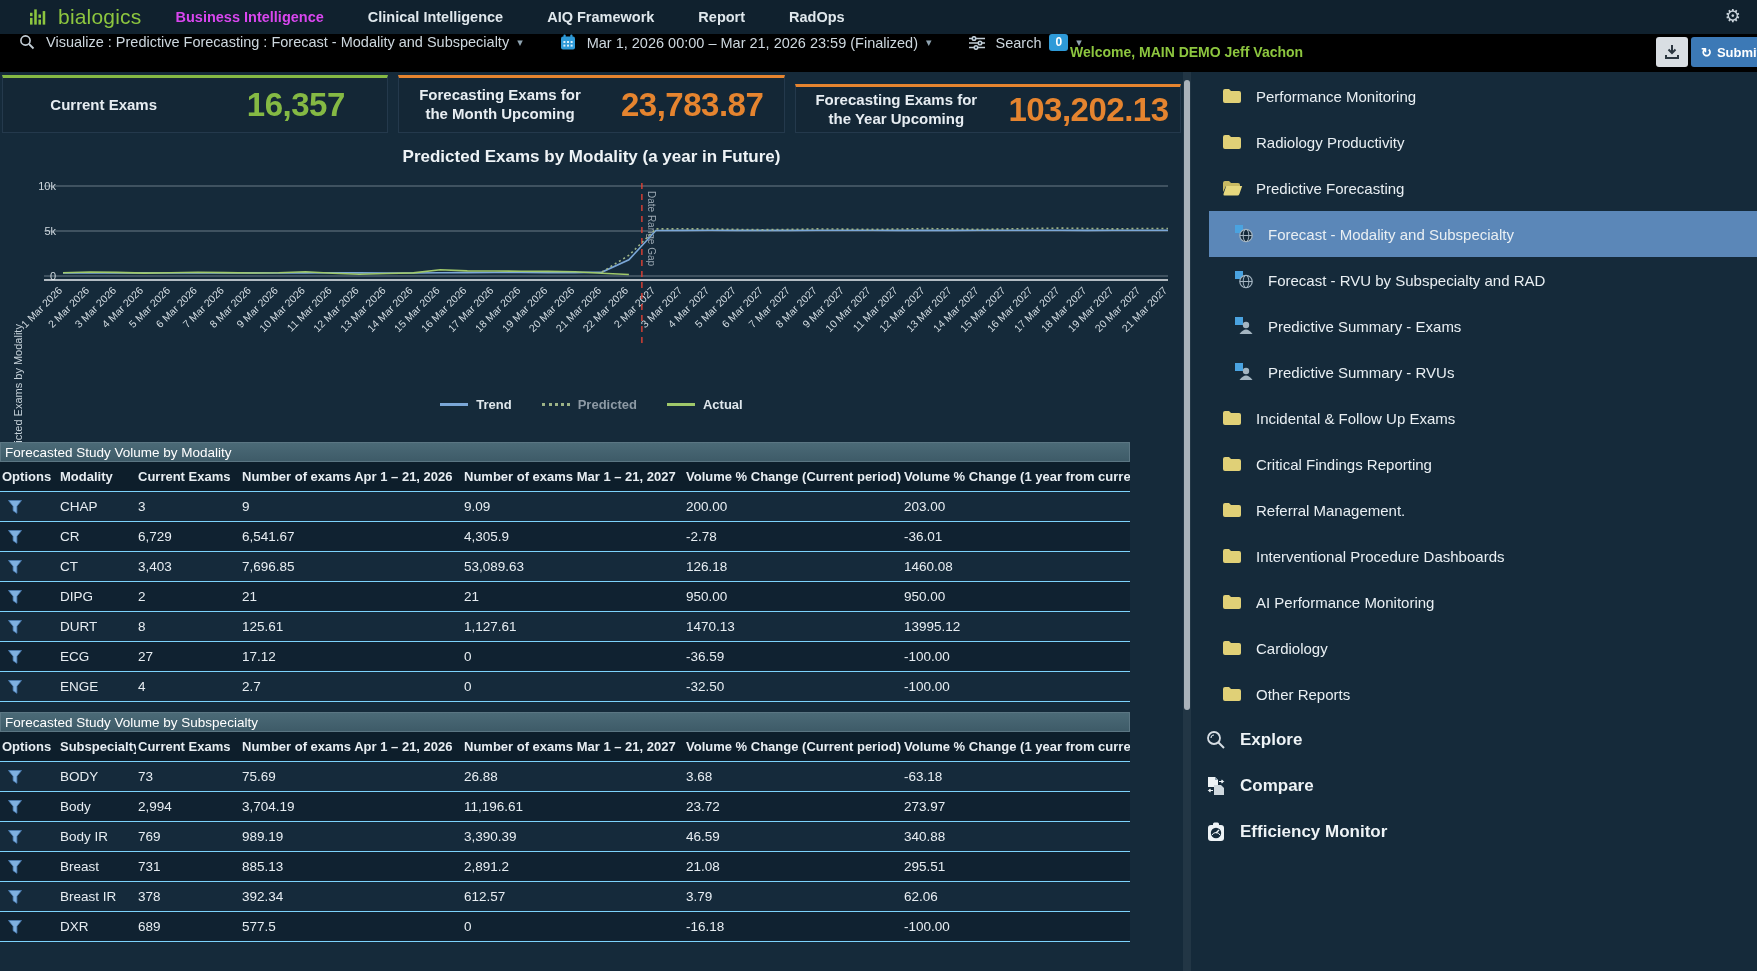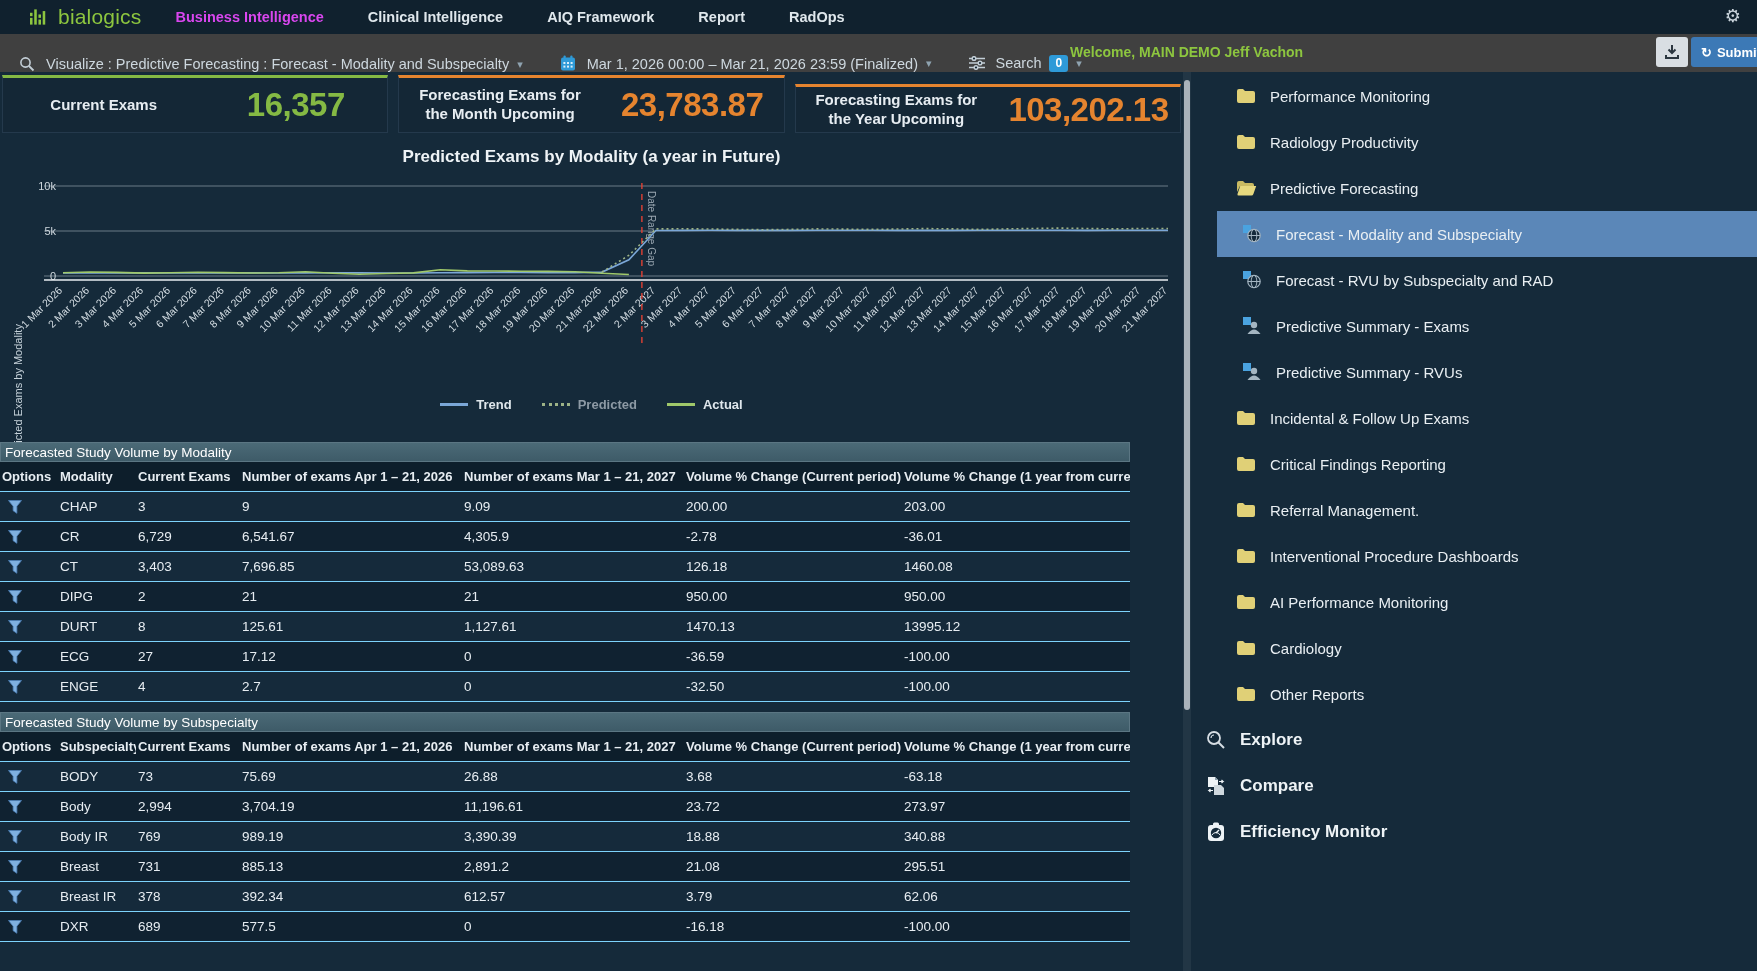--- a/index.html
+++ b/index.html
@@ -9,22 +9,22 @@
   
   .topnav { position:absolute; top:0; left:0; width:100%; height:34px; background:#10212e;
             display:flex; align-items:center; padding-left:30px; z-index:5; }
   .logo { display:flex; align-items:center; gap:6px; margin-right:34px; cursor:pointer; }
   .logo-text { color:#8dc63f; font-size:21px; font-weight:500; letter-spacing:0.2px; }
   .nav-item { font-size:14.5px; font-weight:600; color:#dfe7ec; margin-right:44px; cursor:pointer; white-space:nowrap; }
   .nav-item.active { color:#d946ef; }
   .gear { position:absolute; right:16px; top:7px; font-size:18px; color:#c8d2da; cursor:pointer; line-height:1; }
 
   
-  .toolbar { position:absolute; top:34px; left:0; width:100%; height:38px; background:#404040;
-             display:flex; align-items:flex-end; padding-left:16px; z-index:5; }
+  .toolbar { position:absolute; top:34px; left:0; width:100%; height:38px; background:#000000;
+             display:flex; align-items:flex-start; padding-left:16px; z-index:5; }
   .tb-group { display:flex; align-items:center; gap:8px; margin-right:34px; cursor:pointer; }
   .tb-text { font-size:14.5px; color:#cdd7de; white-space:nowrap; }
   .caret { color:#8fa3b0; font-size:11px; }
   .badge { background:#2e9ad8; color:#fff; font-size:12px; font-weight:bold; border-radius:3px;
            padding:2px 6px; line-height:1.1; }
   .welcome { position:absolute; left:1070px; top:10px; color:#8dc63f; font-size:14px; font-weight:600; }
   .download-btn { position:absolute; left:1656px; top:3px; width:32px; height:30px; background:#d9dee3;
                   border-radius:3px; display:flex; align-items:center; justify-content:center; cursor:pointer; }
   .submit-btn { position:absolute; left:1691px; top:3px; height:30px; background:#3c79b6; color:#fff;
                 border-radius:3px; display:flex; align-items:center; gap:5px; padding:0 10px;
@@ -63,23 +63,23 @@
   .tcell { padding-left:2px; white-space:nowrap; overflow:hidden; }
   .opt-cell { padding-left:8px; display:flex; align-items:center; }
   .funnel { cursor:pointer; display:inline-flex; }
 
   
   .scrollbar { position:absolute; left:1183px; top:72px; bottom:0; width:8px; background:rgba(255,255,255,0.06); }
   .scroll-thumb { position:absolute; left:1px; top:8px; width:6px; height:630px; background:#a9b2ba; border-radius:3px; cursor:pointer; }
 
   
   .sidebar { position:absolute; left:1191px; top:72px; right:0; bottom:0; background:#152a3a; padding-top:1px; }
-  .sidebar-item { display:flex; align-items:center; gap:13px; height:46px; padding-left:44px;
+  .sidebar-item { display:flex; align-items:center; gap:13px; height:46px; padding-left:30px;
                   font-size:15px; color:#e9eff3; cursor:pointer; white-space:nowrap; }
-  .sidebar-item.report { margin-left:26px; padding-left:24px; }
+  .sidebar-item.report { margin-left:18px; padding-left:24px; }
   .sidebar-item.selected { background:#5b87b8; }
   .sidebar-bottom-item { display:flex; align-items:center; gap:13px; height:46px; padding-left:14px;
                          font-size:17px; font-weight:bold; color:#eef3f6; cursor:pointer; }
   .icon-box { display:inline-flex; align-items:center; justify-content:center; width:22px; }
 </style>
 </head>
 <body>
 
 <header class="topnav">
   <div class="logo">
@@ -417,21 +417,21 @@
           <span class="funnel">
             <svg width="14" height="14" viewBox="0 0 14 14">
               <path d="M0.5 0.5 h13 l-4.6 5.8 v7 l-3.8 -2.6 v-4.4 Z" fill="#7fb0e0" stroke="#4d7fb5" stroke-width="0.8"></path>
             </svg>
           </span>
         </div>
         <div class="tcell">Body IR</div>
         <div class="tcell">769</div>
         <div class="tcell">989.19</div>
         <div class="tcell">3,390.39</div>
-        <div class="tcell">18.88</div>
+        <div class="tcell">46.59</div>
         <div class="tcell">340.88</div>
       </div>
       <div class="trow even">
         <div class="tcell opt-cell">
           <span class="funnel">
             <svg width="14" height="14" viewBox="0 0 14 14">
               <path d="M0.5 0.5 h13 l-4.6 5.8 v7 l-3.8 -2.6 v-4.4 Z" fill="#7fb0e0" stroke="#4d7fb5" stroke-width="0.8"></path>
             </svg>
           </span>
         </div>

